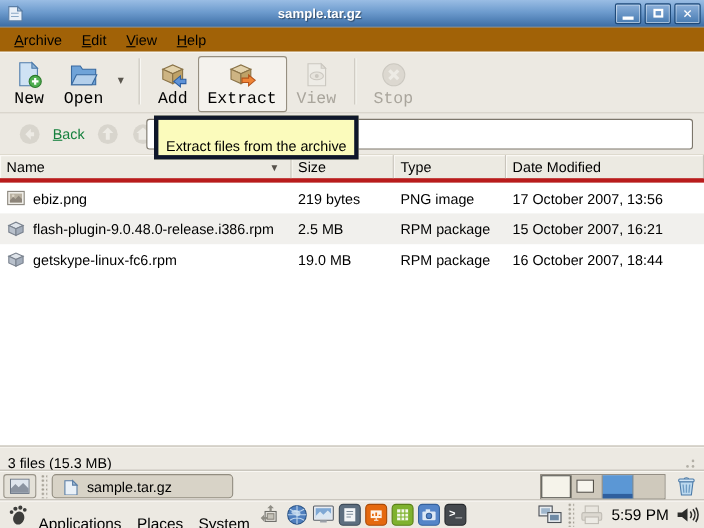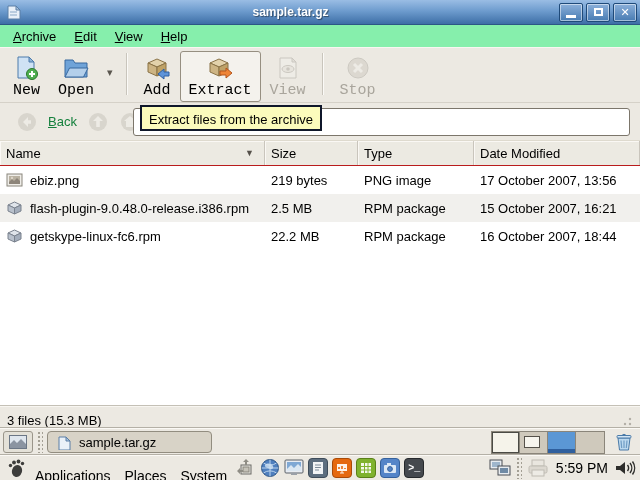--- a/index.html
+++ b/index.html
@@ -12,21 +12,21 @@
   .titlebar { height:25px; flex:none; display:flex; align-items:center; padding:0 3px;
     background:linear-gradient(180deg,#9abde4 0%,#6e9cce 45%,#3d6ea6 100%); border-bottom:1px solid #2c5785; }
   .titlebar .app-icon { width:18px; height:18px; margin:0 2px; }
   .titlebar .title { flex:1; text-align:center; color:#fff; font-weight:bold; font-size:12px; text-shadow:1px 1px 1px rgba(0,0,0,.45); }
   .winbtn { width:24px; height:19px; margin-left:3px; border:1px solid #1f4a79; border-radius:2px;
     background:linear-gradient(180deg,#8cb0da,#477bb2); box-shadow:inset 0 0 0 1px rgba(255,255,255,.5);
     display:flex; align-items:center; justify-content:center; color:#fff; font-weight:bold; font-size:11px; }
   .glyph-min { width:10px; height:3px; background:#fff; margin-top:8px; }
   .glyph-max { width:9px; height:8px; border:2px solid #fff; }
 
-  .menubar { height:22px; flex:none; display:flex; align-items:center; padding-left:4px; background:#86efac; }
+  .menubar { height:22px; flex:none; display:flex; align-items:center; padding-left:4px; background:#a16207; }
   .menu-item { padding:3px 9px; }
   .menu-item::first-letter { text-decoration:underline; }
 
   .toolbar { height:56px; flex:none; display:flex; align-items:flex-start; padding:3px 4px 0 4px;
     border-top:1px solid #f8f6f1; border-bottom:1px solid #d5d1c8; }
   .tbtn { display:flex; flex-direction:column; align-items:center; gap:1px; padding:3px 8px 2px 8px;
     border:1px solid transparent; border-radius:3px; }
   .tbtn .ticon { width:26px; height:26px; }
   .tbtn .tlabel { font-size:15px;font-family:Liberation Mono, monospace; }
   .tbtn.hovered { border:1px solid #968f81; background:#f4f2ed; }
@@ -36,28 +36,28 @@
     border-left:1px solid #c9c5bc; border-right:1px solid #fbfaf7; }
 
   .locationbar { position:relative; height:37px; flex:none; display:flex; align-items:center; padding:0 6px; }
   .nav-btn { display:flex; align-items:center; gap:5px; color:#15803d; padding:3px 5px; }
   .nav-btn .nlabel::first-letter { text-decoration:underline; }
   .nav-circle { width:20px; height:20px; margin:0 6px; opacity:.55; }
   .loc-folder { width:17px; height:15px; margin:0 3px 0 4px; flex:none; }
   .entry { position:absolute; left:133px; right:10px; top:5px; height:28px;
     background:#fff; border:1px solid #7c766b; border-radius:3px; }
   .tooltip { position:absolute; left:140px; top:2px; height:26px; z-index:9;
-    background:#fbfbbc; border:2px solid #0f172a; padding:5px 7px; font-size:13px; white-space:nowrap; }
+    background:#fbfbbc; border:4px solid #0f172a; padding:16px 7px; font-size:13px; white-space:nowrap; }
 
   
   .listview { flex:1; background:#fff; border-top:1px solid #dedace; display:flex; flex-direction:column; overflow:hidden; }
-  .header-row { display:flex; height:25px; flex:none; background:#eceae2; border-bottom:1px solid #b91c1c; }
+  .header-row { display:flex; height:25px; flex:none; background:#eceae2; border-bottom:4px solid #b91c1c; }
   .hcell { display:flex; align-items:center; padding:0 6px; border-right:1px solid #c9c5bc;
     box-shadow:inset 1px 1px 0 #faf8f4; font-size:13px; }
-  .c-name { width:265px; } .c-size { width:93px; } .c-type { width:116px; } .c-date { flex:1; }
+  .c-name { width:265px; } .c-size { width:93px; } .c-type { width:102px; } .c-date { flex:1; }
   .sort-arrow { margin-left:auto; font-size:9px; color:#55514a; padding-right:4px; }
   .row { display:flex; height:28px; flex:none; align-items:center; }
   .row.alt { background:#f1f0ed; }
   .cell { display:flex; align-items:center; padding:0 6px; overflow:hidden; white-space:nowrap; }
   .ficon { width:17px; height:16px; margin-right:7px; flex:none; }
 
   .statusbar { height:23px; flex:none; background:#ece9e2; border-top:1px solid #c4c0b6;
     box-shadow:inset 0 1px 0 #f8f6f1; display:flex; align-items:flex-end; padding:0 7px; }
   .grip { margin-left:auto; width:13px; height:13px; opacity:.6; }
 
@@ -256,21 +256,21 @@
 
       <div class="row">
         <div class="cell c-name">
           <svg class="ficon" viewBox="0 0 17 16">
             <polygon points="2,5 8.5,2 15,5 8.5,8" fill="#dfe4ea" stroke="#7a828e"></polygon>
             <polygon points="2,5 8.5,8 8.5,14 2,11" fill="#b9c1cc" stroke="#7a828e"></polygon>
             <polygon points="8.5,8 15,5 15,11 8.5,14" fill="#a3adbb" stroke="#7a828e"></polygon>
           </svg>
           <span>getskype-linux-fc6.rpm</span>
         </div>
-        <div class="cell c-size">22.2 MB</div>
+        <div class="cell c-size">19.0 MB</div>
         <div class="cell c-type">RPM package</div>
         <div class="cell c-date">16 October 2007, 18:44</div>
       </div>
     </div>
 
     <div class="statusbar">
       <span>3 files (15.3 MB)</span>
       <svg class="grip" viewBox="0 0 13 13">
         <circle cx="10" cy="4" r="1.2" fill="#8d897f"></circle>
         <circle cx="10" cy="9" r="1.2" fill="#8d897f"></circle>

